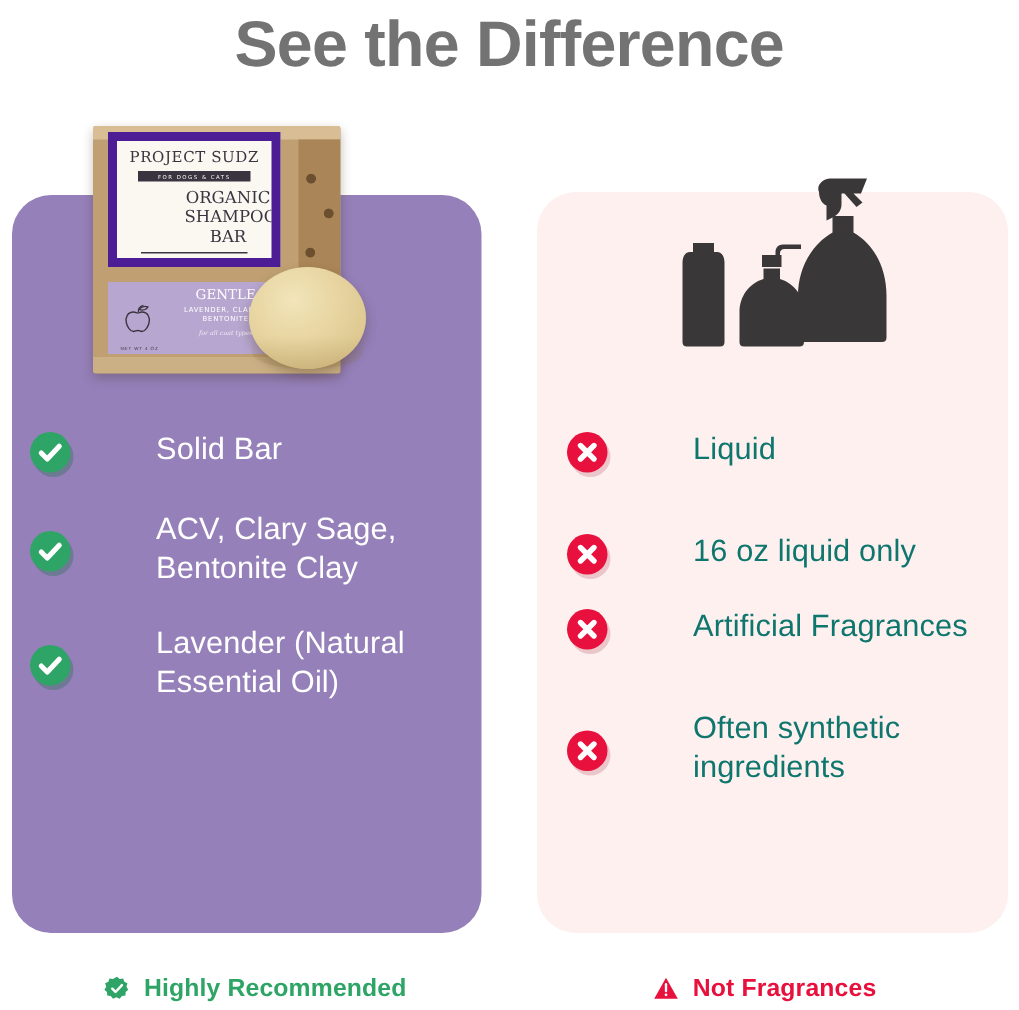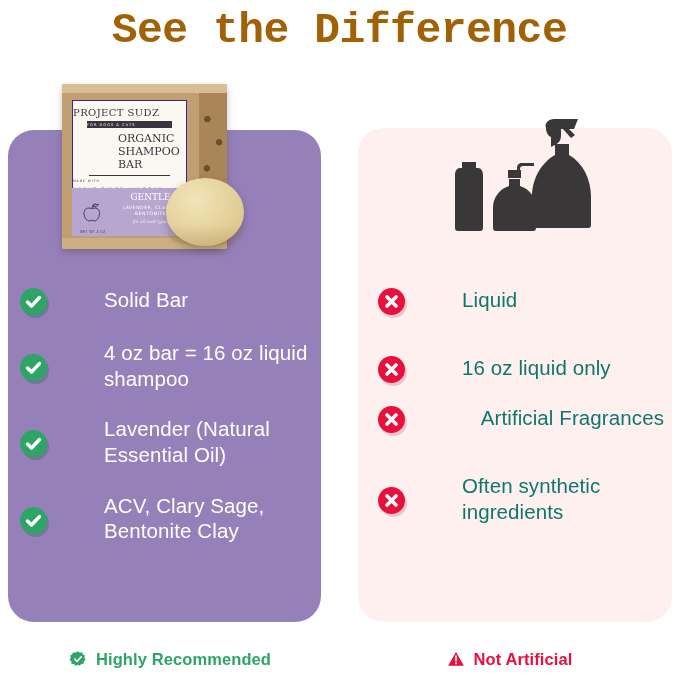--- a/index.html
+++ b/index.html
@@ -18,22 +18,22 @@
   
   .page-title {
     position: absolute;
     top: 6px;
     left: 0;
     width: 679px;
     text-align: center;
     font-size: 43px;
     font-weight: bold;
     letter-spacing: -0.5px;
-    color: #a16207;
-    font-family: Liberation Mono, monospace;
+    color: #737373;
+    font-family: Liberation Sans, sans-serif;
     line-height: 1.15;
   }
 
   
   .panel {
     position: absolute;
     border-radius: 26px;
   }
   .panel-left {
     left: 8px;
@@ -88,25 +88,26 @@
     background:
       radial-gradient(circle at 30% 18%, #6b4f2e 0 3px, transparent 3.5px),
       radial-gradient(circle at 72% 34%, #6b4f2e 0 3px, transparent 3.5px),
       radial-gradient(circle at 28% 52%, #6b4f2e 0 3px, transparent 3.5px),
       radial-gradient(circle at 70% 70%, #6b4f2e 0 3px, transparent 3.5px),
       radial-gradient(circle at 32% 86%, #6b4f2e 0 3px, transparent 3.5px),
       #a98557;
   }
   .label-top {
     position: absolute;
-    left: 10px; top: 16px;
+    left: 10px; top: 4px;
     width: 115px; height: 90px;
     background: #fbf8f2;
-    border: 1px solid #4c1d95;
+    border: 6px solid #4c1d95;
     box-sizing: border-box;
+    text-align: center;
     overflow: hidden;
   }
   .label-bot {
     position: absolute;
     left: 10px; top: 104px;
     width: 115px; height: 48px;
     background: #b7a6cf;
     display: flex;
     box-sizing: border-box;
     overflow: hidden;
@@ -353,45 +354,37 @@
 <div class="list list-left">
   <div class="row">
     <div class="icon-badge icon-check">
       <svg width="27" height="27" viewBox="0 0 27 27">
         <path d="M7.5 14 l4 4 l8 -8.5" fill="none" stroke="#ffffff" stroke-width="3.4" stroke-linecap="round" stroke-linejoin="round"></path>
       </svg>
     </div>
     <div class="row-text">Solid Bar</div>
   </div>
 
+
   <div class="row two-line">
     <div class="icon-badge icon-check">
       <svg width="27" height="27" viewBox="0 0 27 27">
         <path d="M7.5 14 l4 4 l8 -8.5" fill="none" stroke="#ffffff" stroke-width="3.4" stroke-linecap="round" stroke-linejoin="round"></path>
       </svg>
     </div>
-    <div class="row-text">4 oz bar = 16 oz liquid shampoo</div>
+    <div class="row-text">ACV, Clary Sage, Bentonite Clay</div>
   </div>
 
   <div class="row two-line">
     <div class="icon-badge icon-check">
       <svg width="27" height="27" viewBox="0 0 27 27">
         <path d="M7.5 14 l4 4 l8 -8.5" fill="none" stroke="#ffffff" stroke-width="3.4" stroke-linecap="round" stroke-linejoin="round"></path>
       </svg>
     </div>
     <div class="row-text">Lavender (Natural Essential Oil)</div>
-  </div>
-
-  <div class="row two-line">
-    <div class="icon-badge icon-check">
-      <svg width="27" height="27" viewBox="0 0 27 27">
-        <path d="M7.5 14 l4 4 l8 -8.5" fill="none" stroke="#ffffff" stroke-width="3.4" stroke-linecap="round" stroke-linejoin="round"></path>
-      </svg>
-    </div>
-    <div class="row-text">ACV, Clary Sage, Bentonite Clay</div>
   </div>
 </div>
 
 <div class="list list-right">
   <div class="row" style="margin-bottom:41px;">
     <div class="icon-badge icon-cross">
       <svg width="27" height="27" viewBox="0 0 27 27">
         <path d="M9 9 L18 18 M18 9 L9 18" fill="none" stroke="#ffffff" stroke-width="3.6" stroke-linecap="round"></path>
       </svg>
     </div>
@@ -400,21 +393,21 @@
 
   <div class="row" style="margin-bottom:23px;">
     <div class="icon-badge icon-cross">
       <svg width="27" height="27" viewBox="0 0 27 27">
         <path d="M9 9 L18 18 M18 9 L9 18" fill="none" stroke="#ffffff" stroke-width="3.6" stroke-linecap="round"></path>
       </svg>
     </div>
     <div class="row-text">16 oz liquid only</div>
   </div>
 
-  <div class="row" style="margin-bottom:41px;justify-content:space-between;">
+  <div class="row" style="margin-bottom:41px;">
     <div class="icon-badge icon-cross">
       <svg width="27" height="27" viewBox="0 0 27 27">
         <path d="M9 9 L18 18 M18 9 L9 18" fill="none" stroke="#ffffff" stroke-width="3.6" stroke-linecap="round"></path>
       </svg>
     </div>
     <div class="row-text">Artificial Fragrances</div>
   </div>
 
   <div class="row two-line">
     <div class="icon-badge icon-cross">
@@ -437,14 +430,14 @@
 </div>
 
 <div class="footer footer-right">
   <span class="footer-icon">
     <svg width="18" height="18" viewBox="0 0 24 24">
       <path d="M12 2.5 L22.5 21 H1.5 Z" fill="#e8103c"></path>
       <path d="M12 8.2 v6.1" stroke="#ffffff" stroke-width="2.1" stroke-linecap="round"></path>
       <circle cx="12" cy="17.6" r="1.25" fill="#ffffff"></circle>
     </svg>
   </span>
-  <span>Not Artificial</span>
+  <span>Not Fragrances</span>
 </div>
 
 </body></html>

